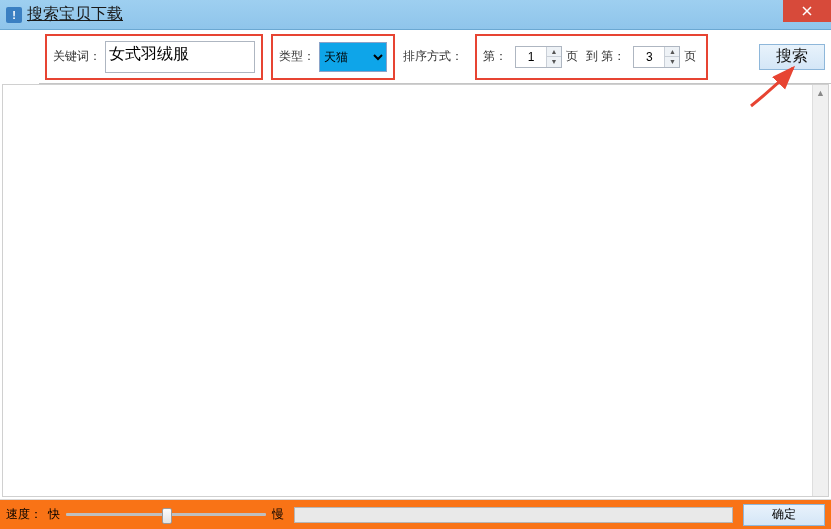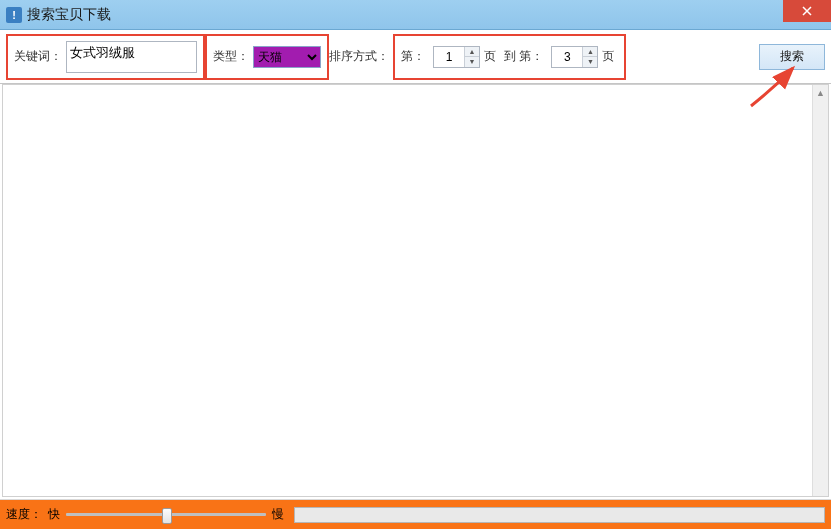--- a/index.html
+++ b/index.html
@@ -24,62 +24,63 @@
   .title-icon {
     width: 16px; height: 16px;
     background: #3a7fc2;
     border-radius: 2px;
     display: flex; align-items: center; justify-content: center;
     color: #fff;
     font-weight: bold;
     font-size: 11px;
     margin-right: 5px;
   }
-  .title-text { color: #1a1a1a; font-size: 14px; }
+  .title-text { color: #1a1a1a; font-size: 16px; text-decoration: underline; }
   .close-btn {
     position: absolute;
     right: 0; top: 0;
     width: 48px; height: 22px;
     background: #d74a3a;
     color: #fff;
     display: flex; align-items: center; justify-content: center;
     cursor: pointer;
     font-size: 14px;
   }
   .toolbar {
     height: 54px;
     background: #fff;
     border-bottom: 1px solid #c5c5c5;
     display: flex;
     align-items: center;
     padding: 0 6px;
-    gap: 0;
+    gap: 8px;
+    margin-left: 39px;
   }
   .hl-box {
     border: 2px solid #e74432;
     padding: 6px 6px;
     display: flex;
     align-items: center;
     height: 46px;
   }
   .lbl { color: #333; margin-right: 4px; white-space: nowrap; }
   textarea.keyword {
-    width: 131px; height: 32px;
+    width: 150px; height: 32px;
     border: 1px solid #aeb6c1;
     resize: none;
     font-family: inherit;
-    font-size: 13px;
+    font-size: 16px;
     padding: 2px 3px;
     overflow-y: scroll;
   }
   select.sel {
     border: 1px solid #8aa3c8;
-    height: 22px;
+    height: 30px;
     font-size: 12px;
-    background: #a21caf;
+    background: #0ea5e9;
   }
   .sel.type { width: 68px; }
   .sel.sort { width: 98px; }
   .plain-group {
     display: flex; align-items: flex-end; gap: 4px;
   }
   .spin-wrap {
     display: flex; align-items: stretch;
     border: 1px solid #aeb6c1;
     height: 22px;
@@ -98,21 +99,21 @@
     background: #eef2f6;
     cursor: pointer;
     color: #555;
   }
   .spin-btns div:first-child { border-bottom: 1px solid #c9cfd7; }
   .search-btn {
     width: 66px; height: 26px;
     background: linear-gradient(#e8f2fb, #d4e6f7);
     border: 1px solid #8eb7da;
     cursor: pointer;
-    font-size: 12px;
+    font-size: 16px;
     color: #1a1a1a;
   }
   .content {
     position: absolute;
     top: 84px; left: 2px; right: 2px; bottom: 32px;
     border: 1px solid #d0d0d0;
     background: #fff;
   }
   .content .scroll-v {
     position: absolute; right: 0; top: 0; bottom: 0; width: 16px;
@@ -243,13 +244,14 @@
 <div class="footer">
   <div class="slider-wrap">
     <span>速度：</span>
     <span>快</span>
     <div class="slider-track">
       <div class="slider-thumb" style="left:96px;"></div>
     </div>
     <span>慢</span>
   </div>
   <div class="progress"></div>
+  <button class="ok-btn">确定</button>
 </div>
 
 </body></html>

